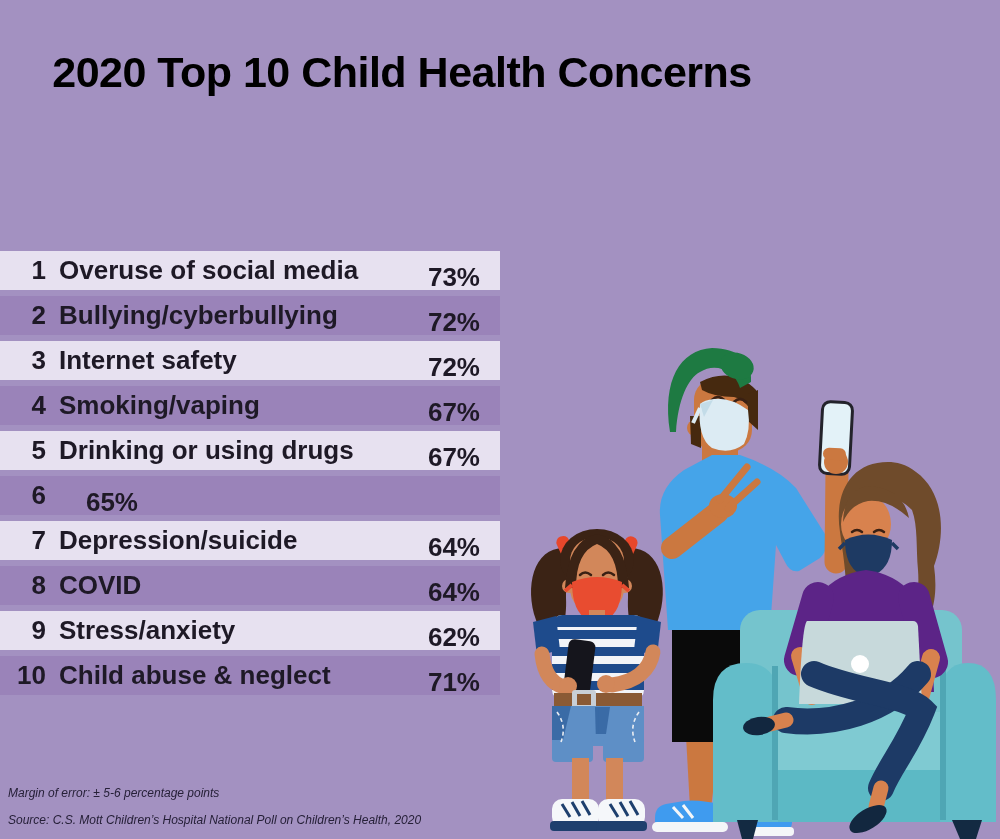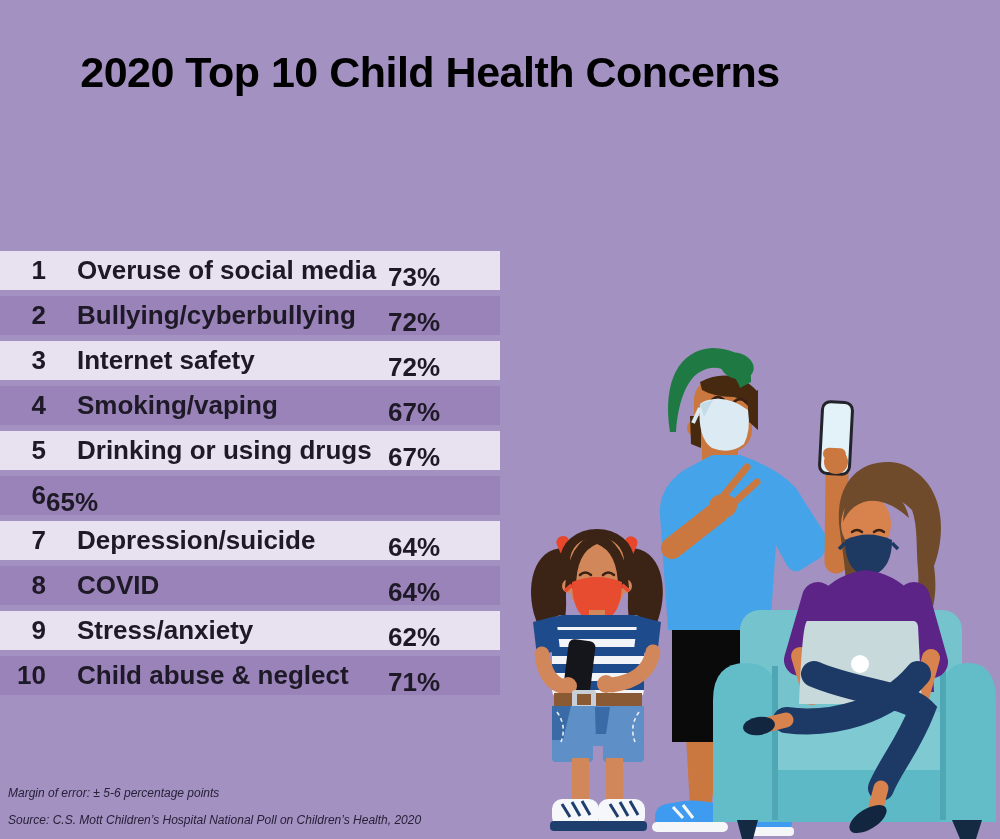--- a/index.html
+++ b/index.html
@@ -2,38 +2,38 @@
 <html><head>
 <meta charset="utf-8">
 <style>
   html,body{margin:0;padding:0;}
   body{
     width:1000px;height:839px;overflow:hidden;position:relative;
     background:var(--background,#A391C1);
     font-family:"Liberation Sans","DejaVu Sans",sans-serif;
   }
   #illustration{position:absolute;left:0;top:0;width:1000px;height:839px;z-index:1;}
-  #content{position:absolute;left:0;top:0;width:804px;height:839px;z-index:2;pointer-events:none;padding-left:28px;}
+  #content{position:absolute;left:0;top:0;width:804px;height:839px;z-index:2;pointer-events:none;}
 
   .title{
     padding-top:44px;text-align:center;
     font-size:43px;font-weight:700;line-height:57px;
     color:var(--title,#000);letter-spacing:-0.5px;
   }
 
   .ranking{position:absolute;left:0;top:251px;width:500px;}
   .row{
     display:flex;align-items:center;height:39px;margin-bottom:6px;
     font-size:26px;font-weight:700;color:var(--text,#1E1926);
   }
   .row--light{background:var(--row_light,#E7E1F0);}
   .row--dark{background:var(--row_dark,#9A83B9);}
   .rank{width:46px;text-align:right;flex:none;}
-  .label{margin-left:31px;flex:1;white-space:nowrap;}
-  .pct{width:92px;padding-right:20px;flex:none;margin-top:14px;}
+  .label{margin-left:13px;flex:1;white-space:nowrap;}
+  .pct{width:92px;padding-right:20px;text-align:right;flex:none;margin-top:14px;}
 
   .footer{
     position:absolute;left:8px;bottom:5px;
     font-style:italic;font-size:12px;line-height:27px;
     color:var(--footer_text,#262038);
   }
 </style>
 </head>
 <body style="--background: #A391C1; --row_light: #E7E1F0; --row_dark: #9A83B9; --text: #1E1926; --title: #000000; --footer_text: #262038; --couch_teal: #5CB9C5; --mask_red: #E84C30; --mask_navy: #1E3A63; --mask_light: #DCEBF3; --beanie_green: #1E7A42; --shirt_blue: #45A4E9; --top_purple: #5C2487;">
 

